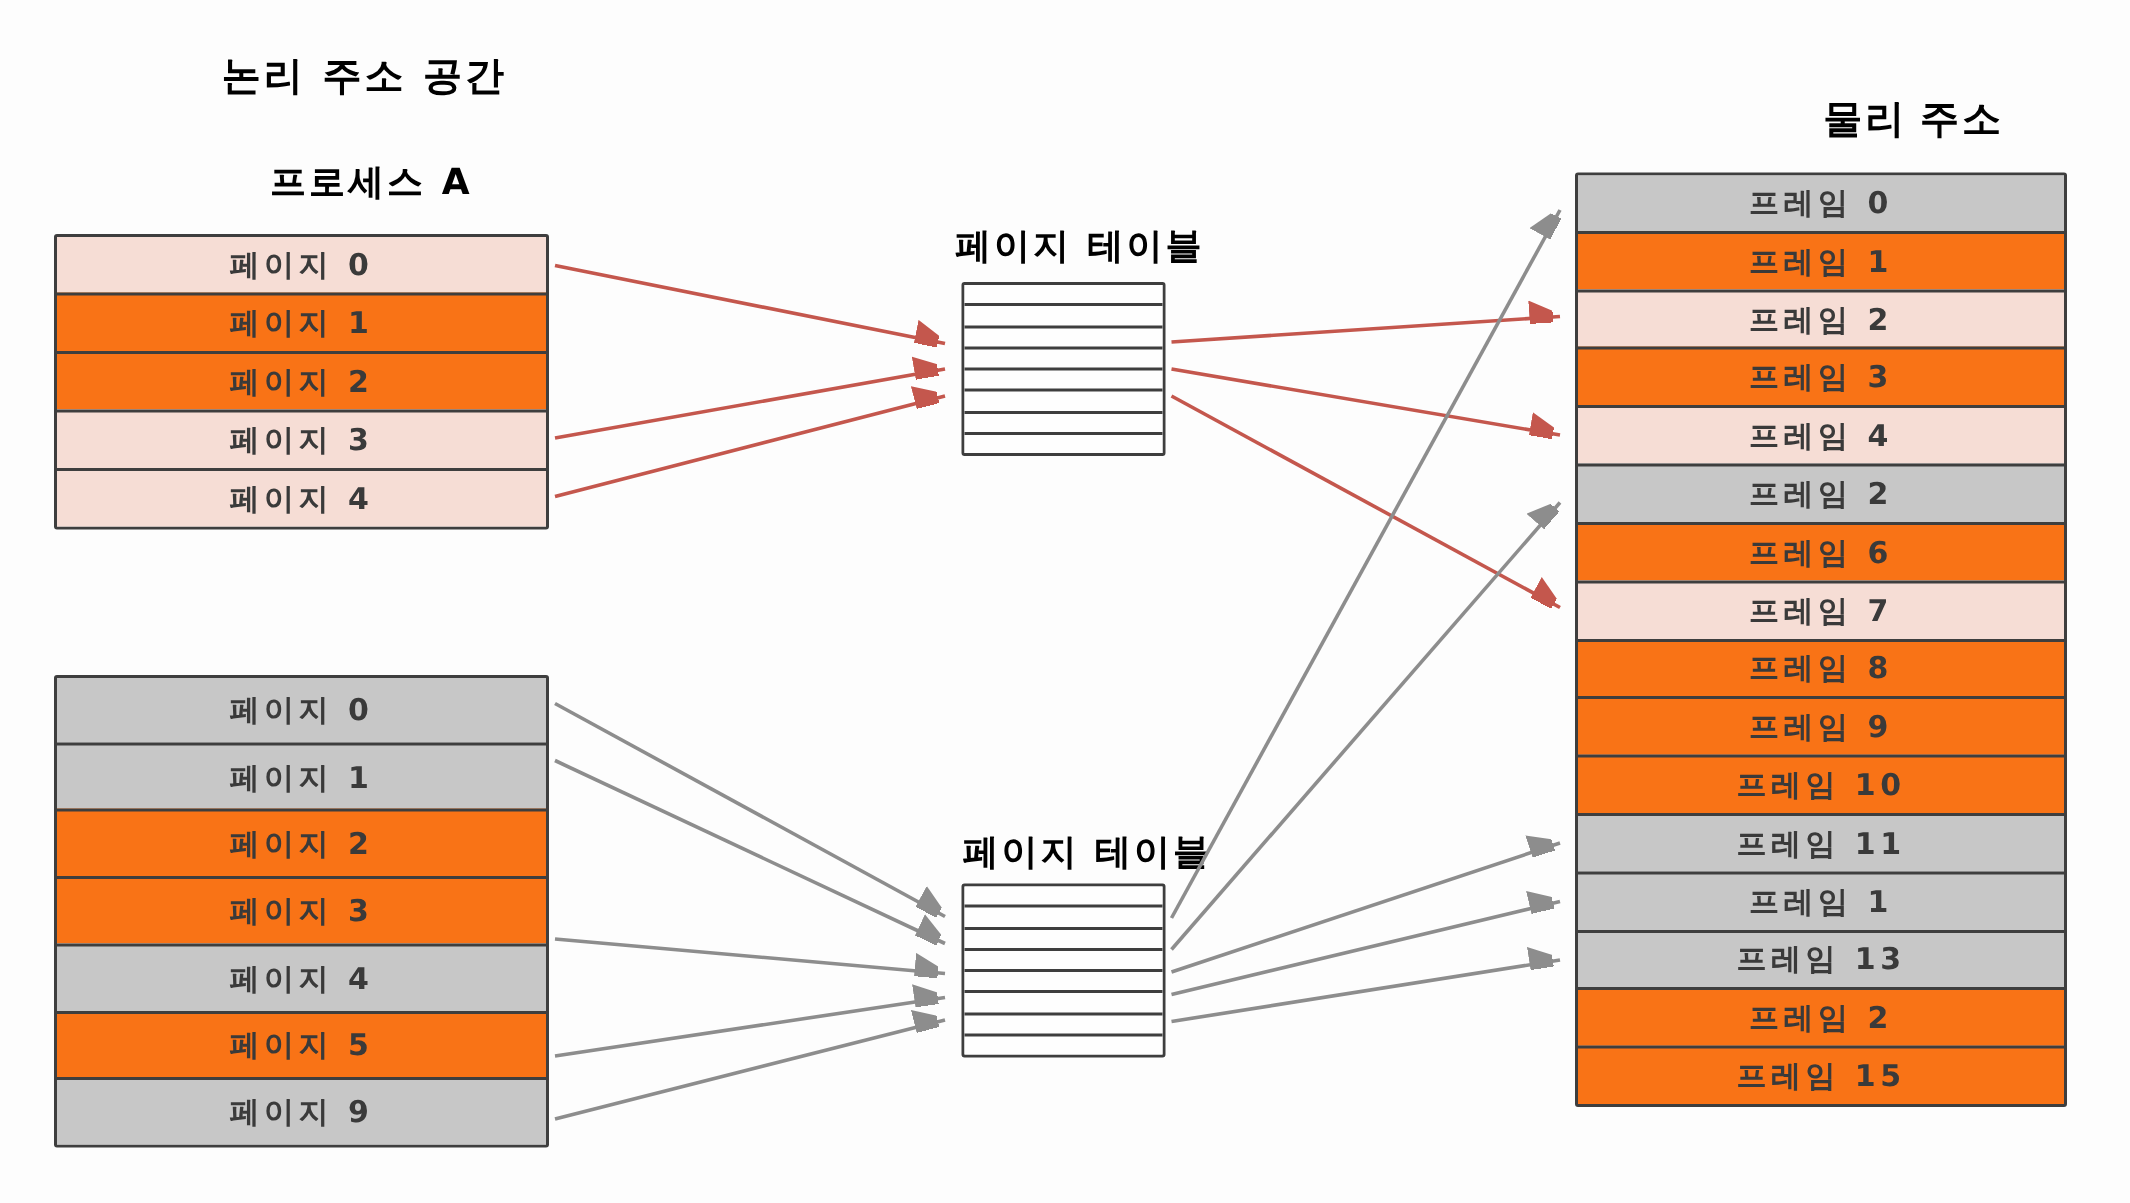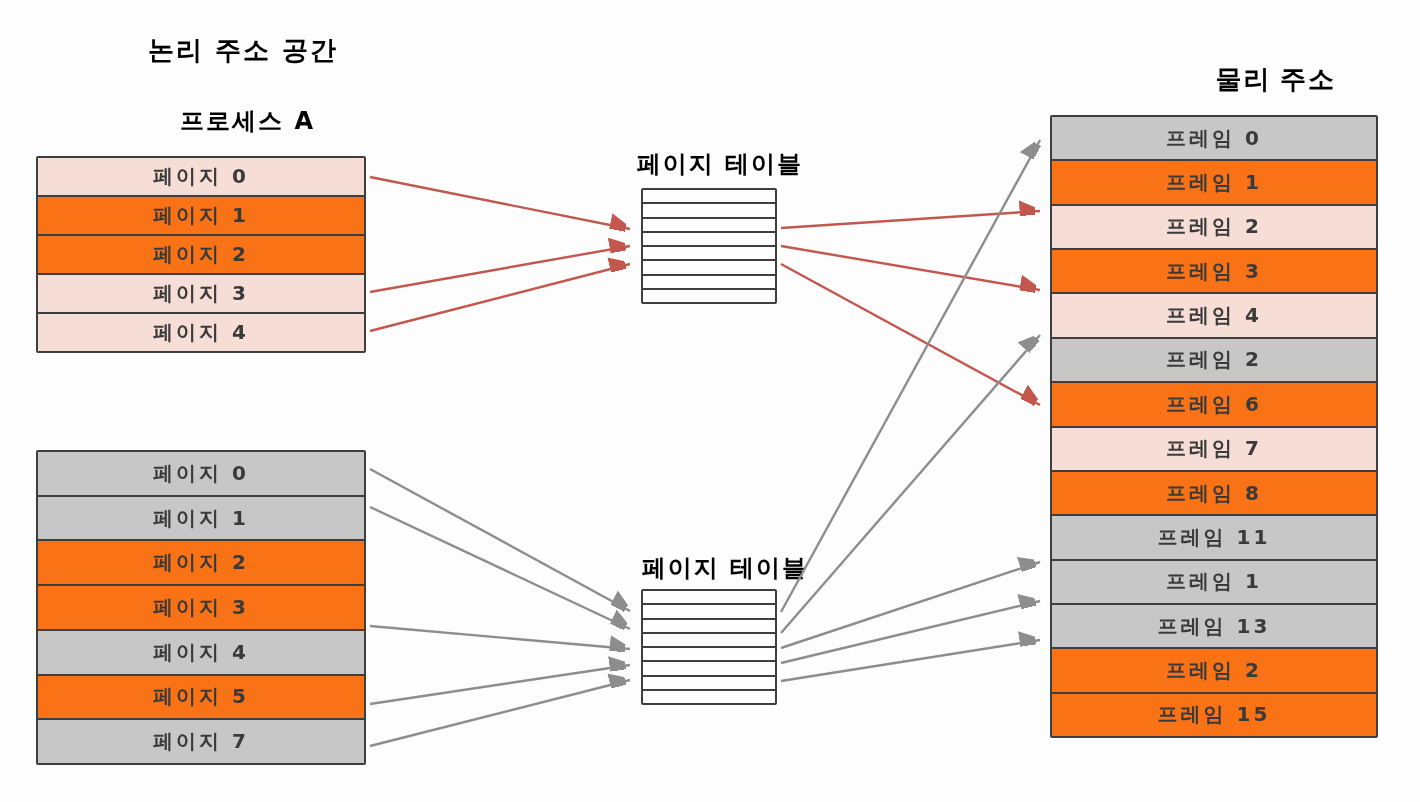--- a/index.html
+++ b/index.html
@@ -106,21 +106,21 @@
     <div class="mem-row white">
         <span>페이지 3</span>
       </div>
     <div class="mem-row gray">
         <span>페이지 4</span>
       </div>
     <div class="mem-row white">
         <span>페이지 5</span>
       </div>
     <div class="mem-row gray">
-        <span>페이지 7</span>
+        <span>페이지 9</span>
       </div>
   </div>
 
   <div class="mem-table pt-table" style="left:641px; top:188px; width:136px; height:116px;">
     <div class="mem-row"></div>
     <div class="mem-row"></div>
     <div class="mem-row"></div>
     <div class="mem-row"></div>
     <div class="mem-row"></div>
     <div class="mem-row"></div>
@@ -159,20 +159,26 @@
         <span>프레임 2</span>
       </div>
     <div class="mem-row white">
         <span>프레임 6</span>
       </div>
     <div class="mem-row pink">
         <span>프레임 7</span>
       </div>
     <div class="mem-row white">
         <span>프레임 8</span>
+      </div>
+    <div class="mem-row white">
+        <span>프레임 9</span>
+      </div>
+    <div class="mem-row white">
+        <span>프레임 10</span>
       </div>
     <div class="mem-row gray">
         <span>프레임 11</span>
       </div>
     <div class="mem-row gray">
         <span>프레임 1</span>
       </div>
     <div class="mem-row gray">
         <span>프레임 13</span>
       </div>

